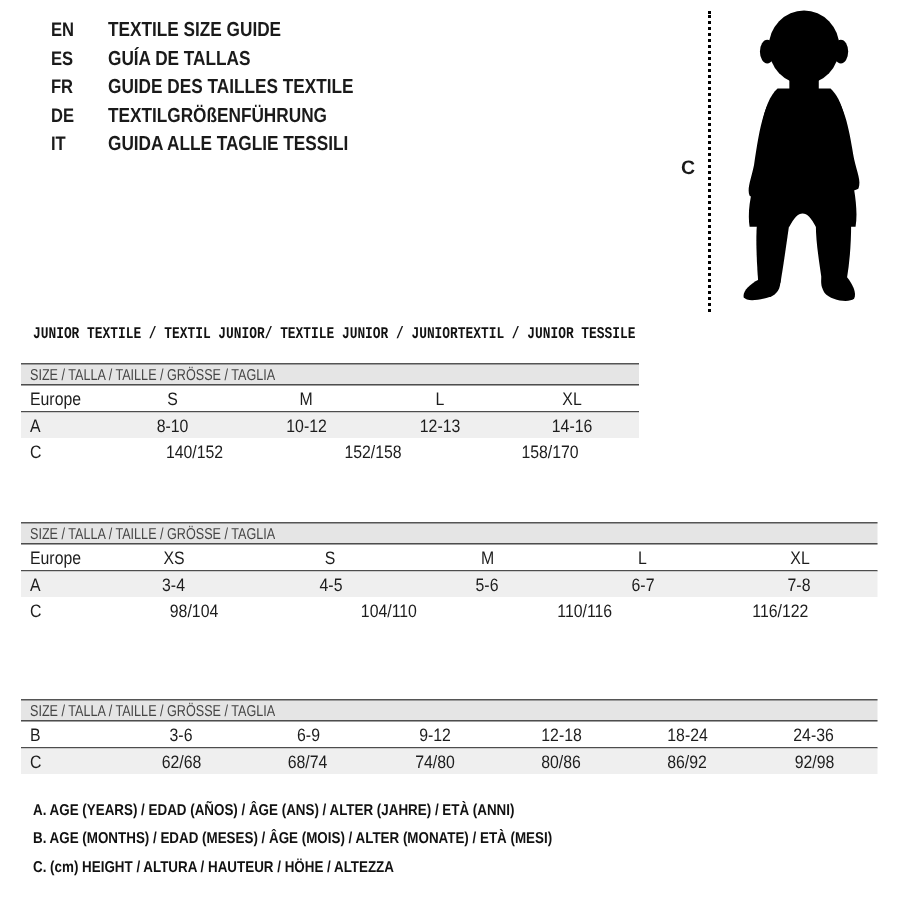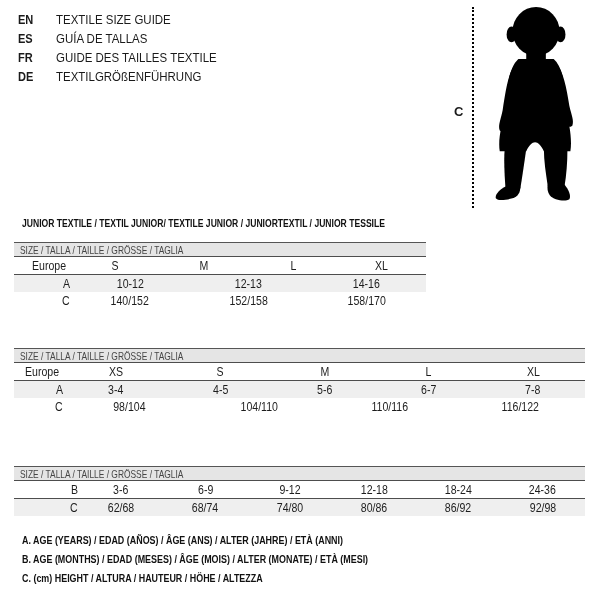--- a/index.html
+++ b/index.html
@@ -9,49 +9,49 @@
     font-family:"Liberation Sans", sans-serif; color:#1a1a1a; overflow:hidden;
   }
   
   .cnd85 { display:inline-block; transform:scaleX(0.85); transform-origin:0 50%; white-space:nowrap; }
   .cnd78 { display:inline-block; transform:scaleX(0.78); transform-origin:0 50%; white-space:nowrap; }
   .cnd80 { display:inline-block; transform:scaleX(0.80); transform-origin:0 50%; white-space:nowrap; }
   .cnd88c{ display:inline-block; transform:scaleX(0.88); transform-origin:50% 50%; white-space:nowrap; }
   .cnd88l{ display:inline-block; transform:scaleX(0.88); transform-origin:0 50%; white-space:nowrap; }
 
   
-  .lang { position:absolute; left:18px; top:10px; }
+  .lang { position:absolute; left:34px; top:10px; }
   .lang-row { display:flex; height:19px; align-items:center; }
   .lang-code { width:38px; font-weight:bold; font-size:13px; }
-  .lang-label { font-weight:normal; font-size:13.5px; }
+  .lang-label { font-weight:bold; font-size:13.5px; }
 
   
   .figure-line { position:absolute; left:472px; top:7px; height:201px; width:0; border-left:2px dotted #000; }
   .figure-c { position:absolute; left:454px; top:104px; font-weight:bold; font-size:13px; }
   .baby { position:absolute; left:479px; top:4px; }
 
   
-  .stitle { position:absolute; left:22px; font-weight:bold; font-size:11px; line-height:19px; white-space:nowrap; color:#111; }
+  .stitle { position:absolute; left:22px; font-weight:bold; font-size:11px; line-height:19px; white-space:nowrap; color:#111;font-family:Liberation Mono, monospace; }
   .subsc { font-size:7.5px; vertical-align:-2px; }
 
   
   .tbl { position:absolute; left:14px; }
   .t1 { width:412px; }
   .t2, .t3 { width:571px; }
   .sizebar {
     height:15px; background:#e5e5e5;
     border-top:1px solid #555; border-bottom:1px solid #4d4d4d;
     display:flex; align-items:center; padding-left:6px;
     font-size:10.5px; color:#454545;
   }
   .trow { display:flex; height:17px; font-size:12px; color:#1d1d1d; }
   .trow.hd  { height:18px; border-bottom:1px solid #4d4d4d; }
   .trow.alt { background:#efefef; }
   .c { flex:1; display:flex; align-items:center; justify-content:center; }
-  .c.lbl { flex:0 0 auto; justify-content:flex-end; padding-left:6px; }
+  .c.lbl { flex:0 0 auto; justify-content:flex-start; padding-left:6px; }
   .t1 .lbl { width:57px; }
   .t2 .lbl { width:50px; }
   .t3 .lbl { width:65px; }
 
   
   .legend { position:absolute; left:22px; top:531px;text-decoration:underline; }
   .legend-line { height:19px; font-weight:bold; font-size:10.5px; line-height:19px; color:#111; }
 </style>
 </head>
 <body>
@@ -67,20 +67,24 @@
       <span class="lang-code"><span class="cnd85">ES</span></span>
       <span class="lang-label"><span class="cnd85">GUÍA DE TALLAS</span></span>
     </div>
     <div class="lang-row">
       <span class="lang-code"><span class="cnd85">FR</span></span>
       <span class="lang-label"><span class="cnd85">GUIDE DES TAILLES TEXTILE</span></span>
     </div>
     <div class="lang-row">
       <span class="lang-code"><span class="cnd85">DE</span></span>
       <span class="lang-label"><span class="cnd85">TEXTILGRÖßENFÜHRUNG</span></span>
+    </div>
+    <div class="lang-row">
+      <span class="lang-code"><span class="cnd85">IT</span></span>
+      <span class="lang-label"><span class="cnd85">GUIDA ALLE TAGLIE TESSILI</span></span>
     </div>
   </div>
 
   <div class="figure-line"></div>
   <div class="figure-c">C</div>
   <svg class="baby" width="118" height="206" viewBox="0 0 120 210">
     <g fill="#000000">
       <ellipse cx="58" cy="28" rx="24" ry="25"></ellipse>
       <ellipse cx="33" cy="31" rx="5" ry="8"></ellipse>
       <ellipse cx="83" cy="31" rx="5" ry="8"></ellipse>
@@ -118,20 +122,23 @@
         </div>
       <div class="c">
           <span class="cnd88c">XL</span>
         </div>
     </div>
     <div class="trow alt">
       <div class="c lbl">
           <span class="cnd88l">A</span>
         </div>
       <div class="c">
+          <span class="cnd88c">8-10</span>
+        </div>
+      <div class="c">
           <span class="cnd88c">10-12</span>
         </div>
       <div class="c">
           <span class="cnd88c">12-13</span>
         </div>
       <div class="c">
           <span class="cnd88c">14-16</span>
         </div>
     </div>
     <div class="trow">

